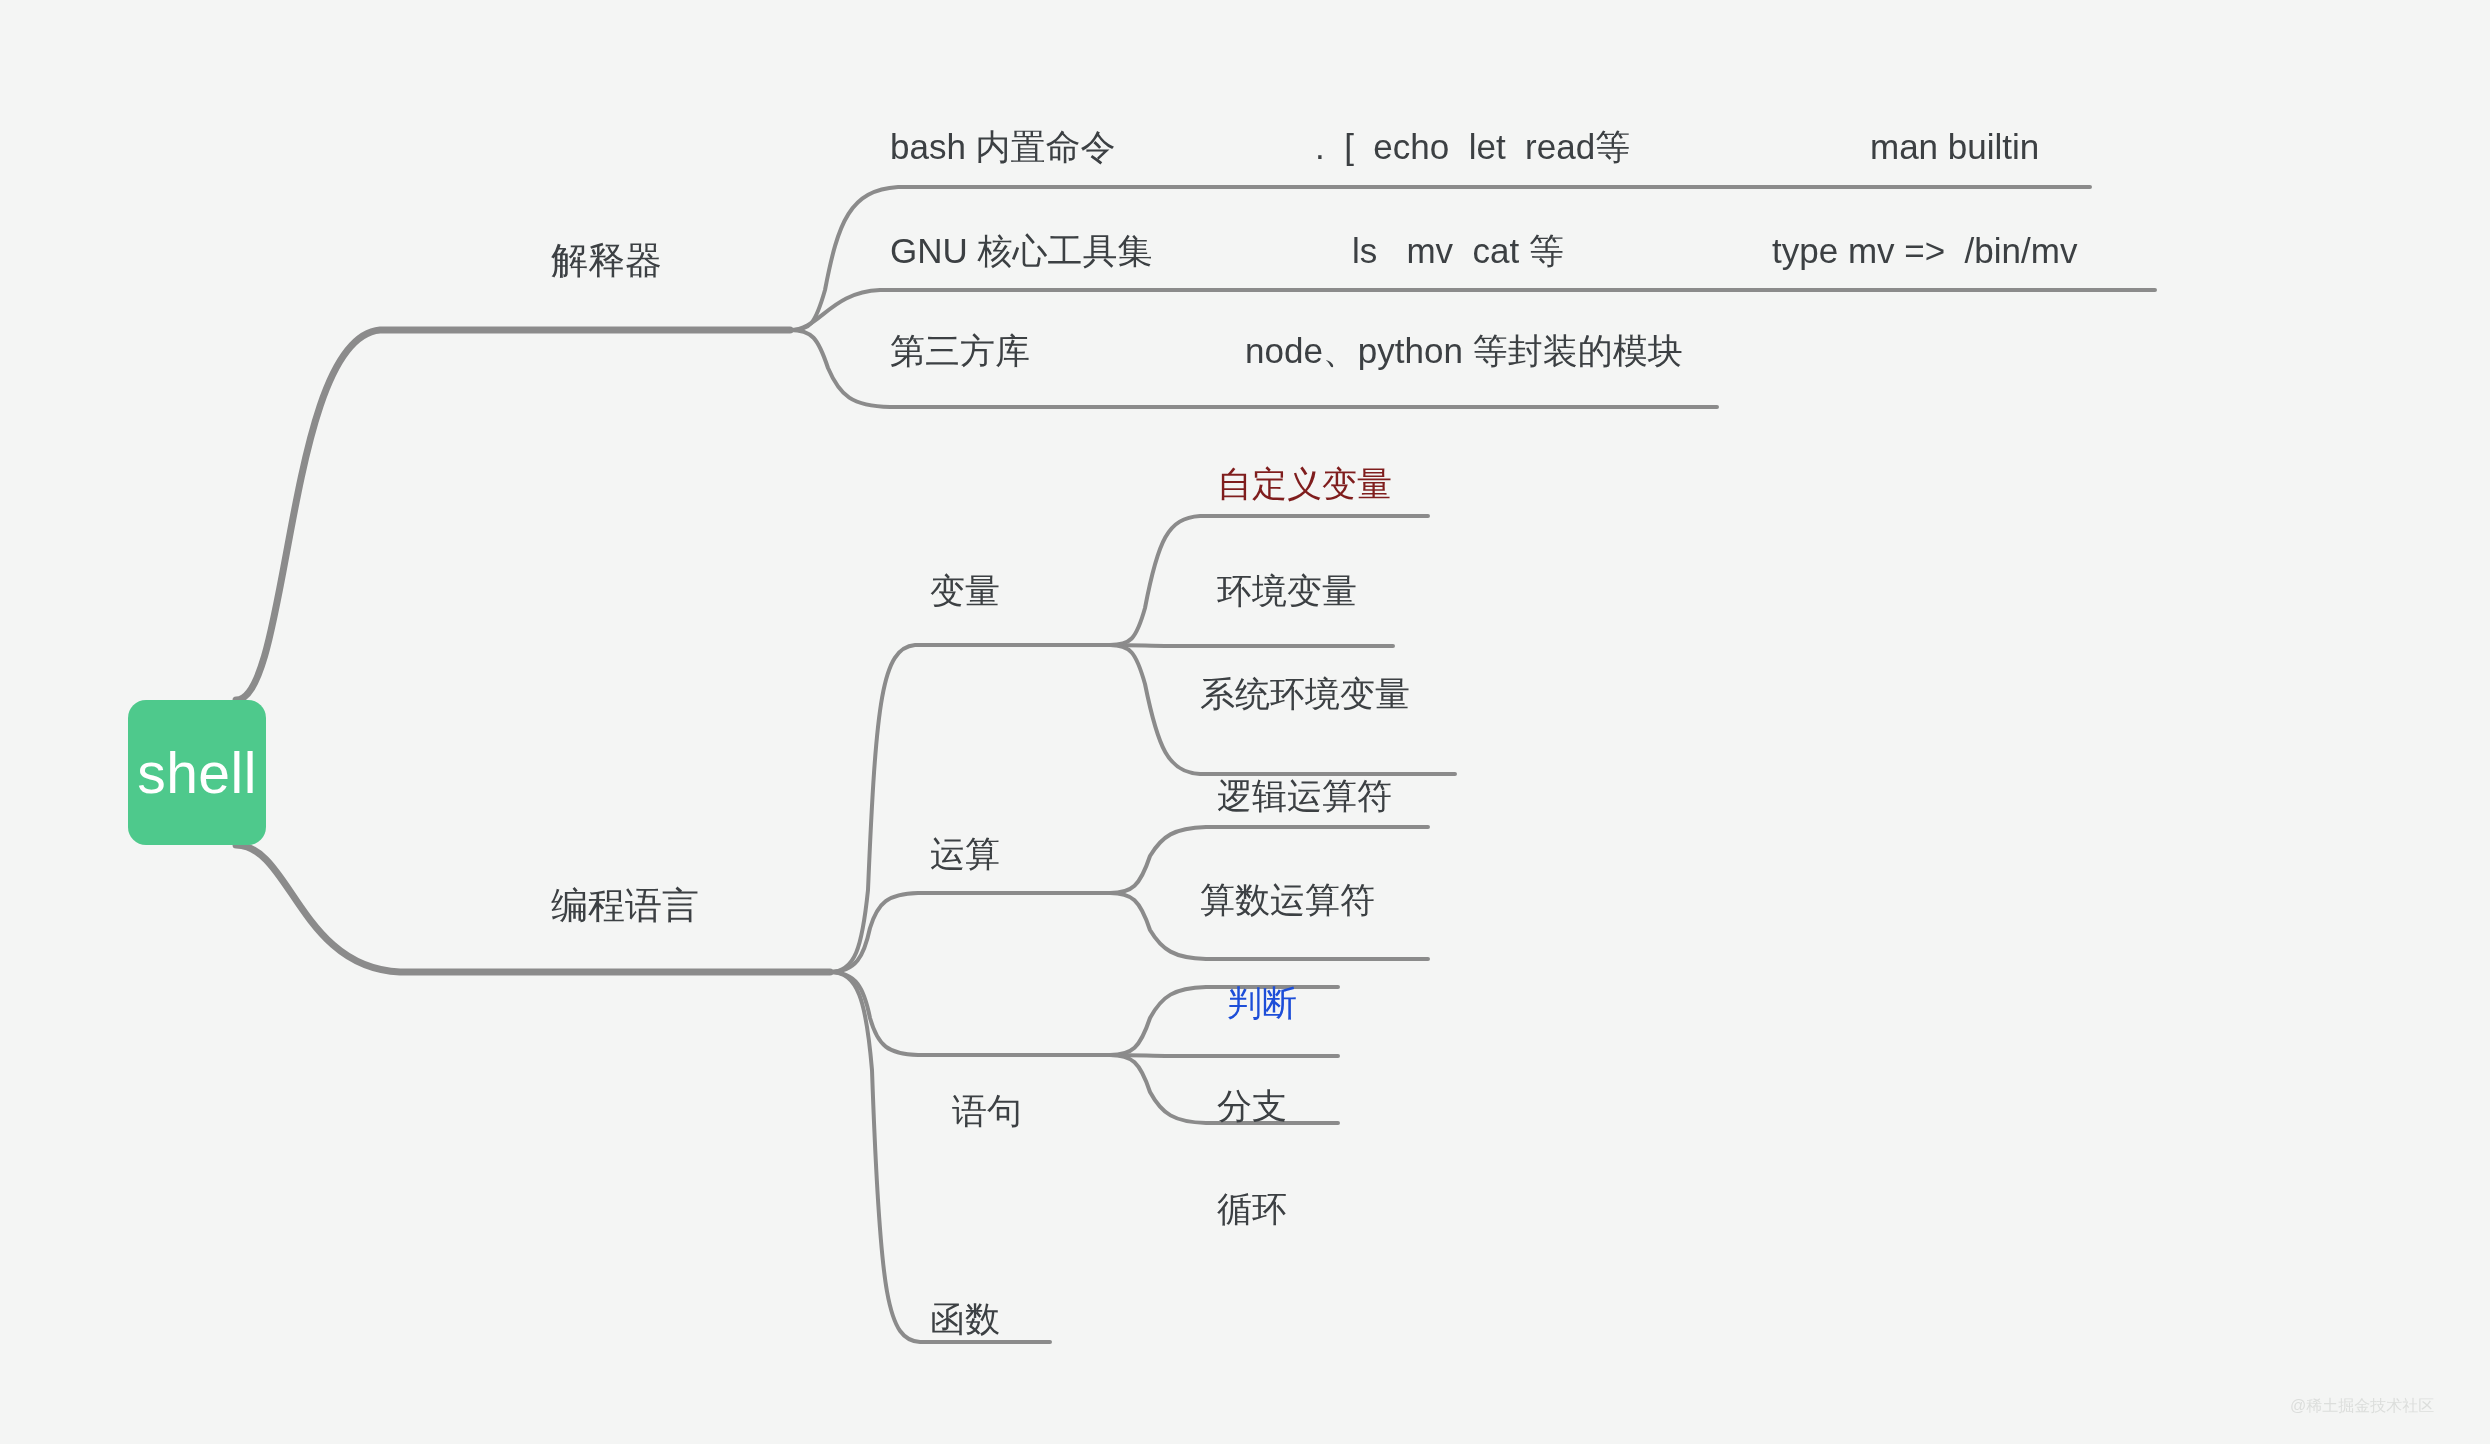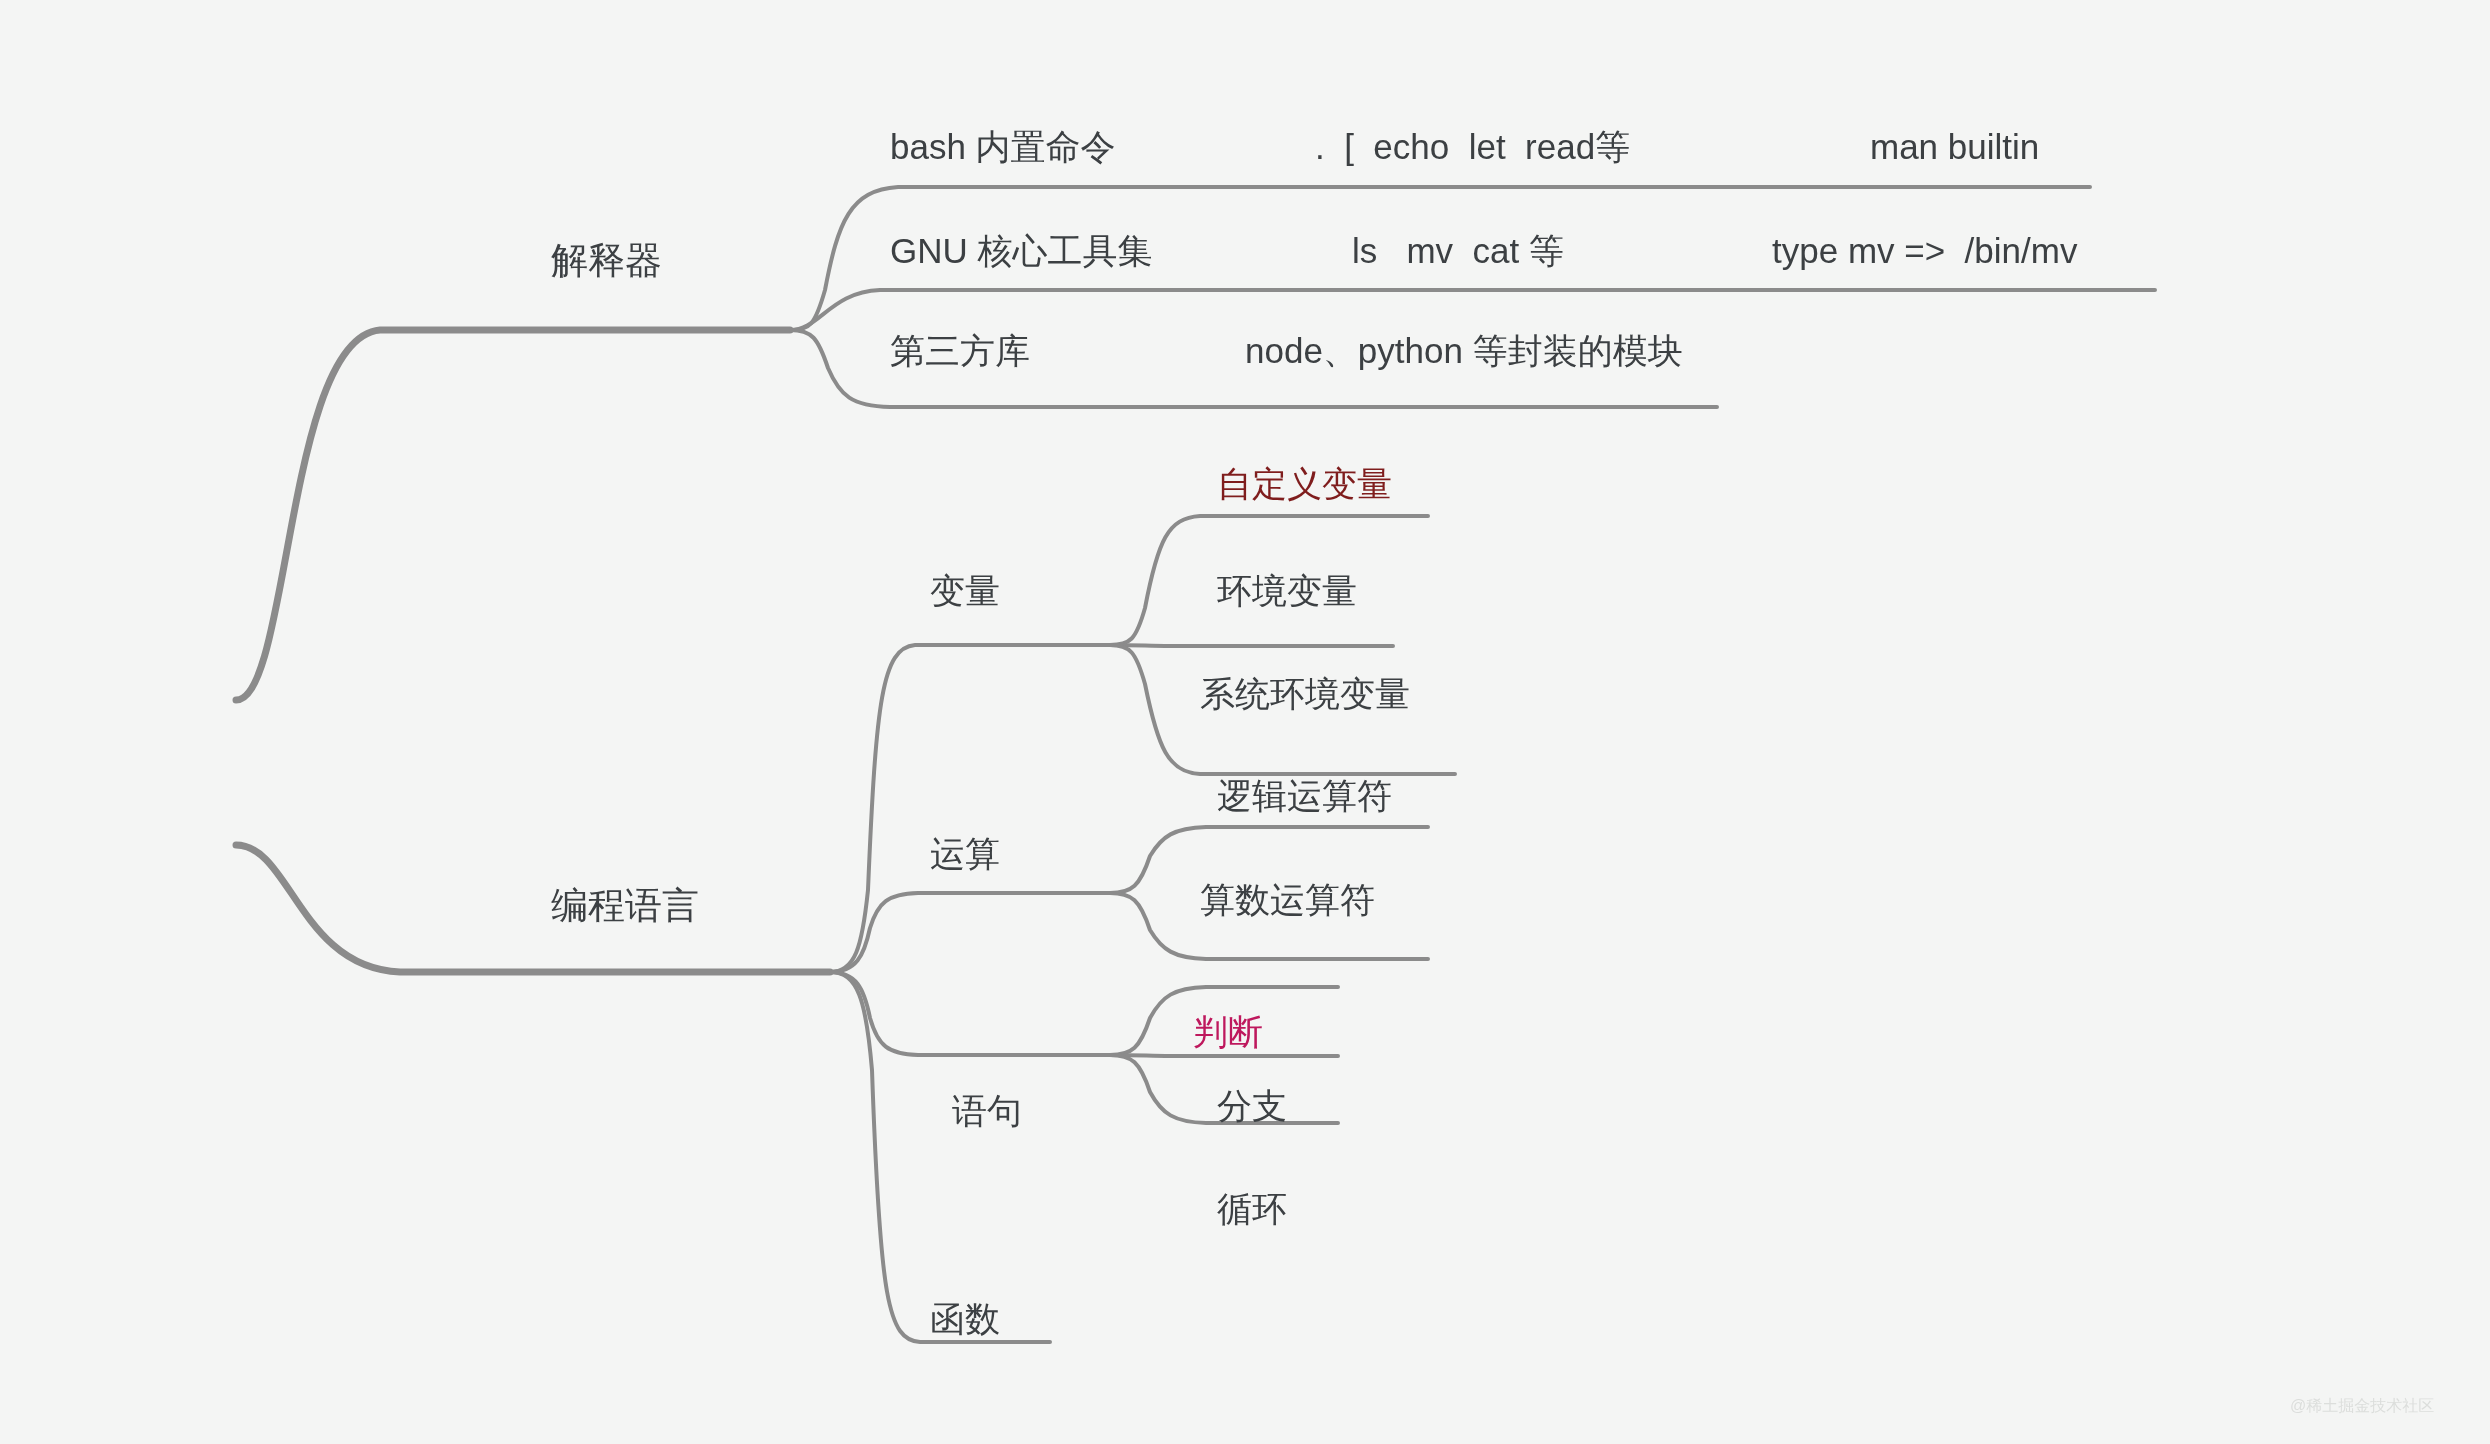--- a/index.html
+++ b/index.html
@@ -80,20 +80,23 @@
       <path d="M 1110 893 C 1132 893 1140 886 1150 856 C 1162 836 1174 828 1206 827 L 1428 827" stroke-width="4" stroke="#8b8b8b"></path>
       <path d="M 1110 893 C 1132 893 1140 900 1150 930 C 1162 950 1174 958 1206 959 L 1428 959" stroke-width="4" stroke="#8b8b8b"></path>
 
       <path d="M 1110 1055 C 1132 1055 1140 1048 1150 1018 C 1162 998 1174 990 1206 1049 L 1206 1049 L 1338 1049" stroke-width="4" style="display:none" stroke="#8b8b8b"></path>
       <path d="M 1110 1055 C 1132 1055 1140 1048 1150 1018 C 1162 996 1174 988 1206 987 L 1338 987" stroke-width="4" stroke="#8b8b8b"></path>
       <path d="M 1110 1055 C 1140 1055 1150 1056 1170 1056 L 1338 1056" stroke-width="4" stroke="#8b8b8b"></path>
       <path d="M 1110 1055 C 1132 1055 1140 1062 1150 1092 C 1162 1114 1174 1122 1206 1123 L 1338 1123" stroke-width="4" stroke="#8b8b8b"></path>
     </g>
   </svg>
 
+  <div class="root-node" style="left: 128px; top: 700px; width: 138px; height: 145px; background: rgb(78, 201, 140); color: rgb(255, 255, 255);">
+    <span>shell</span>
+  </div>
 
   <div class="node-label lv1" style="left: 551px; top: 241px; color: rgb(60, 64, 67);">解释器</div>
 
   <div class="node-label lv1" style="left: 551px; top: 886px; color: rgb(60, 64, 67);">编程语言</div>
 
   <div class="node-label lv2" style="left: 890px; top: 128px; color: rgb(60, 64, 67);">bash 内置命令</div>
   <div class="node-label detail" style="left: 1315px; top: 128px; color: rgb(60, 64, 67);">.  [  echo  let  read等</div>
   <div class="node-label detail" style="left: 1870px; top: 128px; color: rgb(60, 64, 67);">man builtin</div>
 
   <div class="node-label lv2" style="left: 890px; top: 232px; color: rgb(60, 64, 67);">GNU 核心工具集</div>
@@ -108,19 +111,19 @@
   <div class="node-label lv2" style="left: 930px; top: 1092px; color: rgb(60, 64, 67); margin-left: 22px;">语句</div>
   <div class="node-label lv2" style="left: 930px; top: 1300px; color: rgb(60, 64, 67);">函数</div>
 
   <div class="node-label lv3" style="left: 1217px; top: 465px; color: #7f1d1d;">自定义变量</div>
   <div class="node-label lv3" style="left: 1217px; top: 572px; color: rgb(60, 64, 67);">环境变量</div>
   <div class="node-label lv3" style="left: 1200px; top: 675px; color: rgb(60, 64, 67);">系统环境变量</div>
 
   <div class="node-label lv3" style="left: 1217px; top: 777px; color: rgb(60, 64, 67);">逻辑运算符</div>
   <div class="node-label lv3" style="left: 1200px; top: 881px; color: rgb(60, 64, 67);">算数运算符</div>
 
-  <div class="node-label lv3" style="left: 1193px; top: 984px; color: #be185d; margin-top: 29px;">判断</div>
+  <div class="node-label lv3" style="left: 1227px; top: 984px; color: #1d4ed8;">判断</div>
   <div class="node-label lv3" style="left: 1217px; top: 1087px; color: rgb(60, 64, 67);">分支</div>
   <div class="node-label lv3" style="left: 1217px; top: 1190px; color: rgb(60, 64, 67);">循环</div>
 
   <div class="watermark" style="left: 2290px; top: 1396px; color: rgb(220, 222, 220);">@稀土掘金技术社区</div>
 
 </div>
 
 </body></html>

